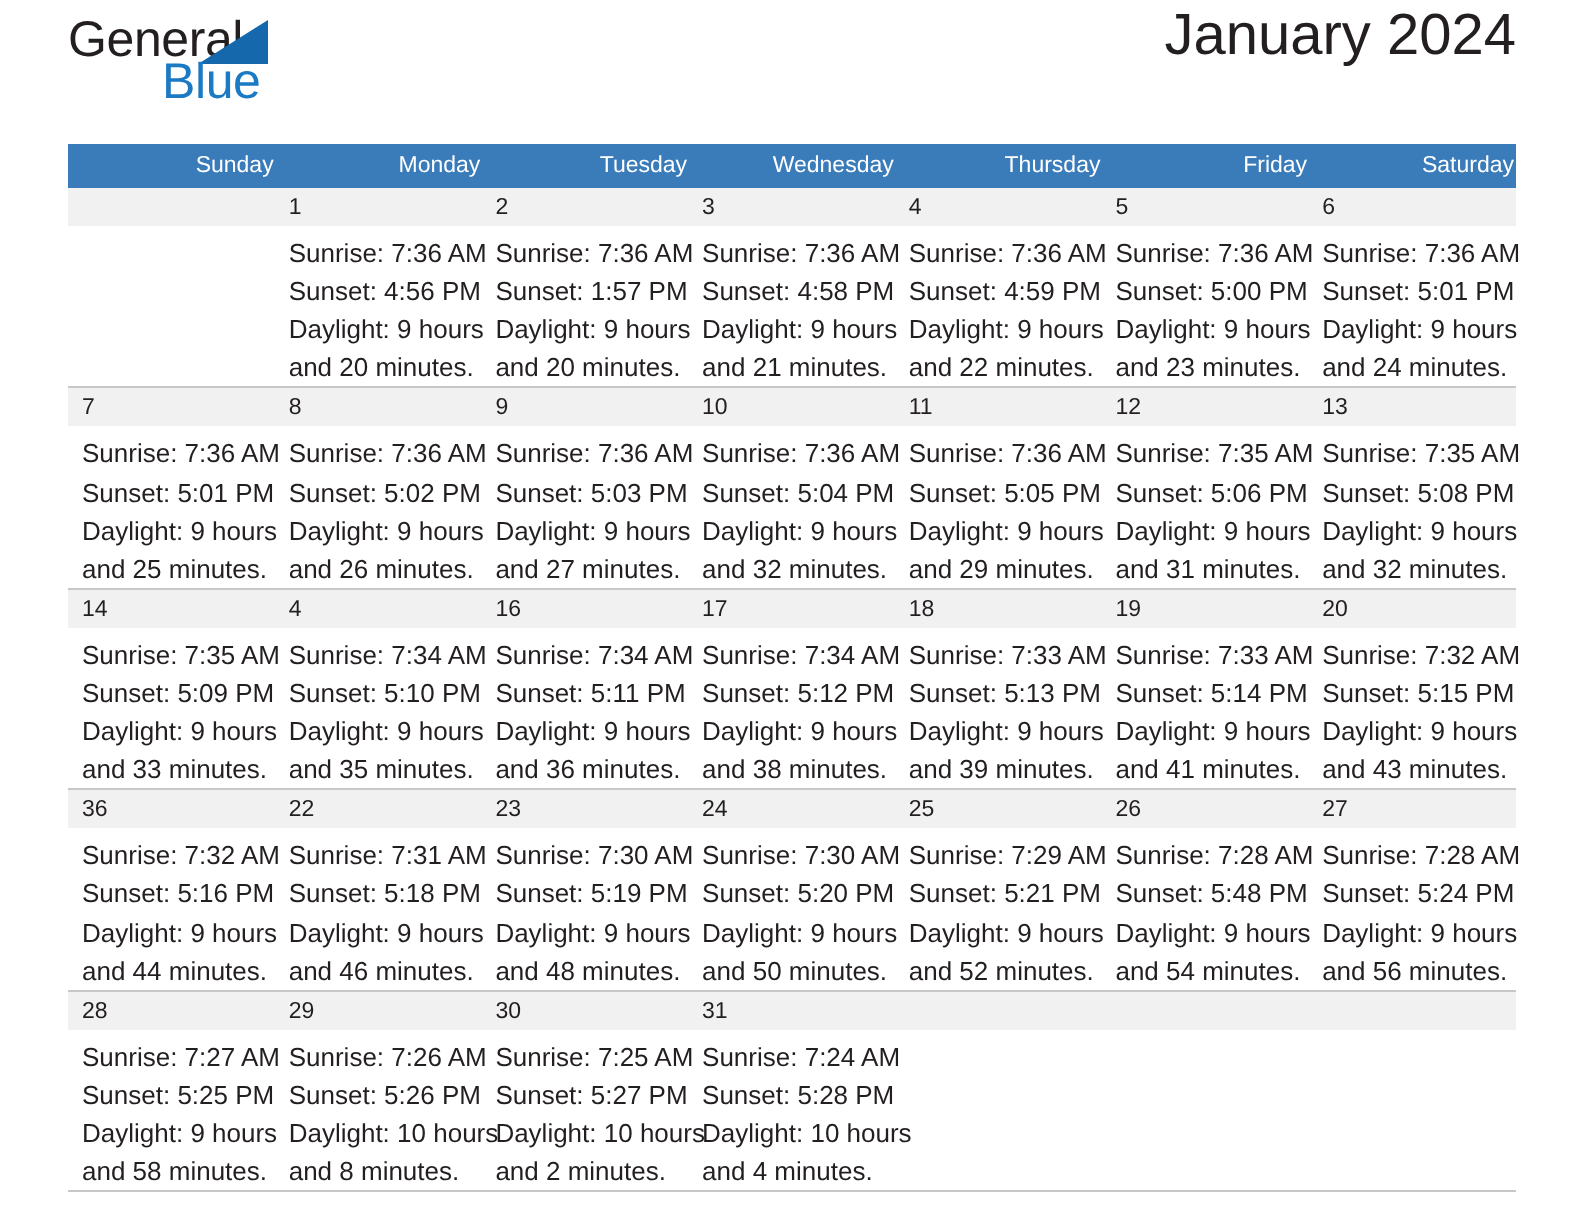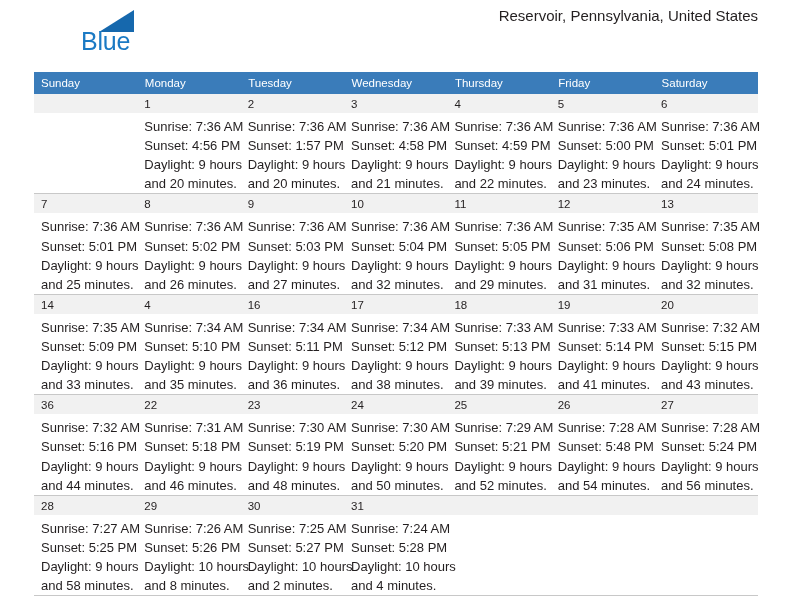--- a/index.html
+++ b/index.html
@@ -84,21 +84,21 @@
   .calendar {
     width: 724px;
     border-collapse: collapse;
     table-layout: fixed;
   }
   .calendar th {
     background: #3a7cba;
     color: #ffffff;
     font-size: 11.5px;
     font-weight: normal;
-    text-align: left;
+    text-align: right;
     padding: 5px 0 5px 7px;
     height: 20px;
     box-sizing: border-box;
     border-right: 1px solid #3a7cba;
   }
   .calendar td {
     vertical-align: top;
     padding: 0;
     width: 103.4px;
     height: 89px;
@@ -128,25 +128,26 @@
   }
   .info div { white-space: nowrap; }
 </style>
 </head>
 <body>
 
 <div class="page">
 
   <div class="header">
     <div class="logo">
+      <span class="logo-general">General</span>
       <span class="logo-triangle"></span>
       <span class="logo-blue">Blue</span>
     </div>
     <div class="title-block">
-      <div class="subtitle">Reservoir, Pennsylvania, United States</div>
+      <div class="title">January 2024</div>
     </div>
   </div>
 
   <table class="calendar">
     <thead>
       <tr id="weekday-row">
           <th>Sunday</th>
           <th>Monday</th>
           <th>Tuesday</th>
           <th>Wednesday</th>

